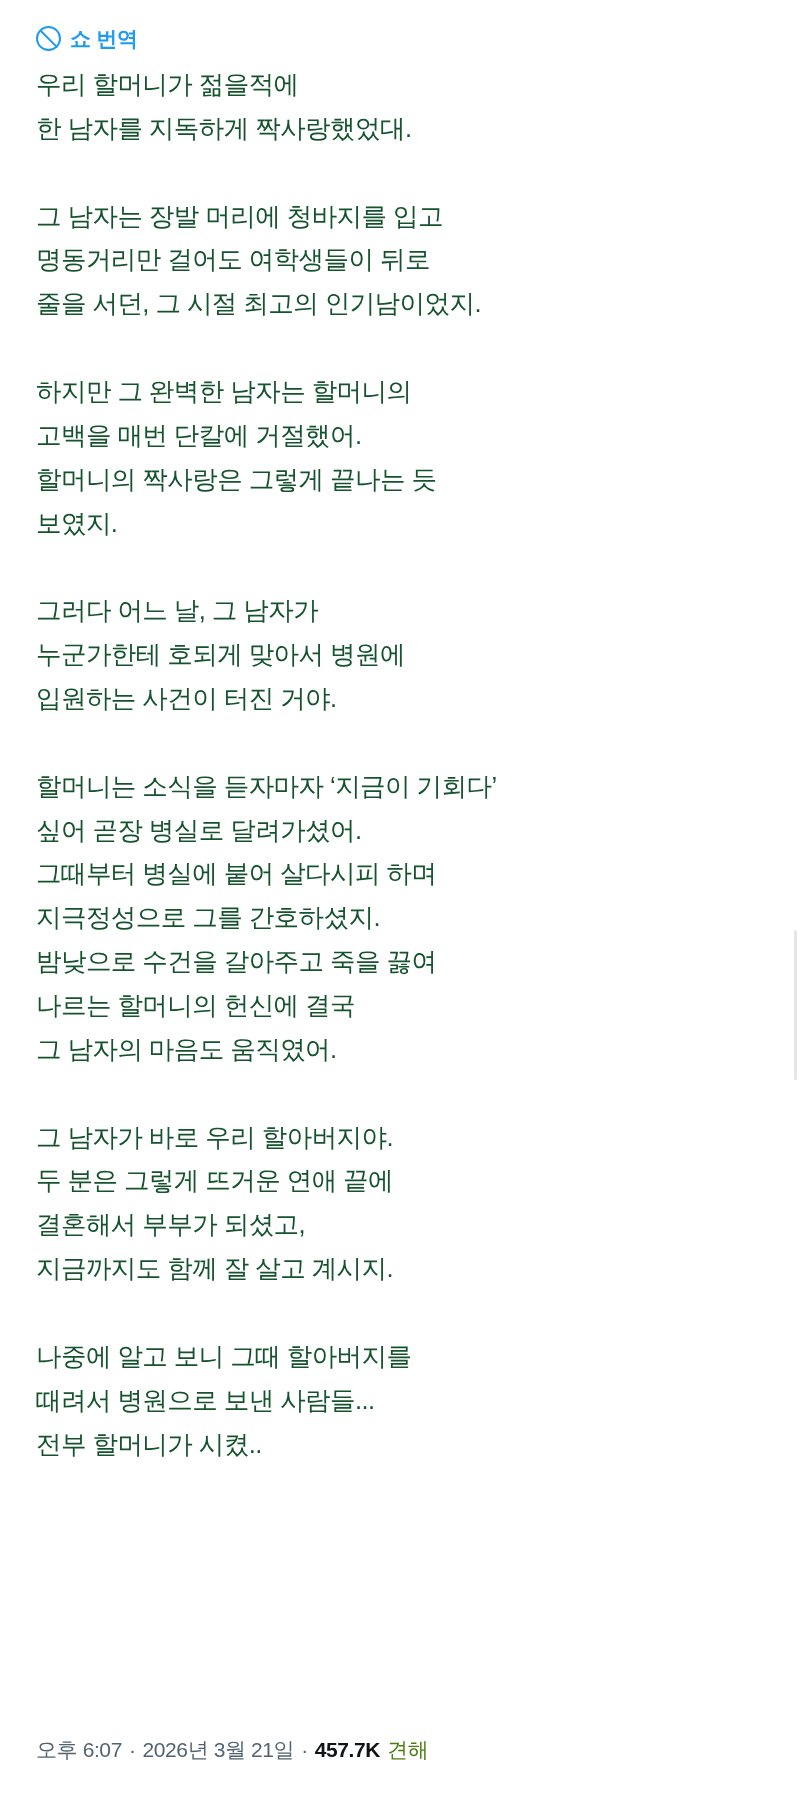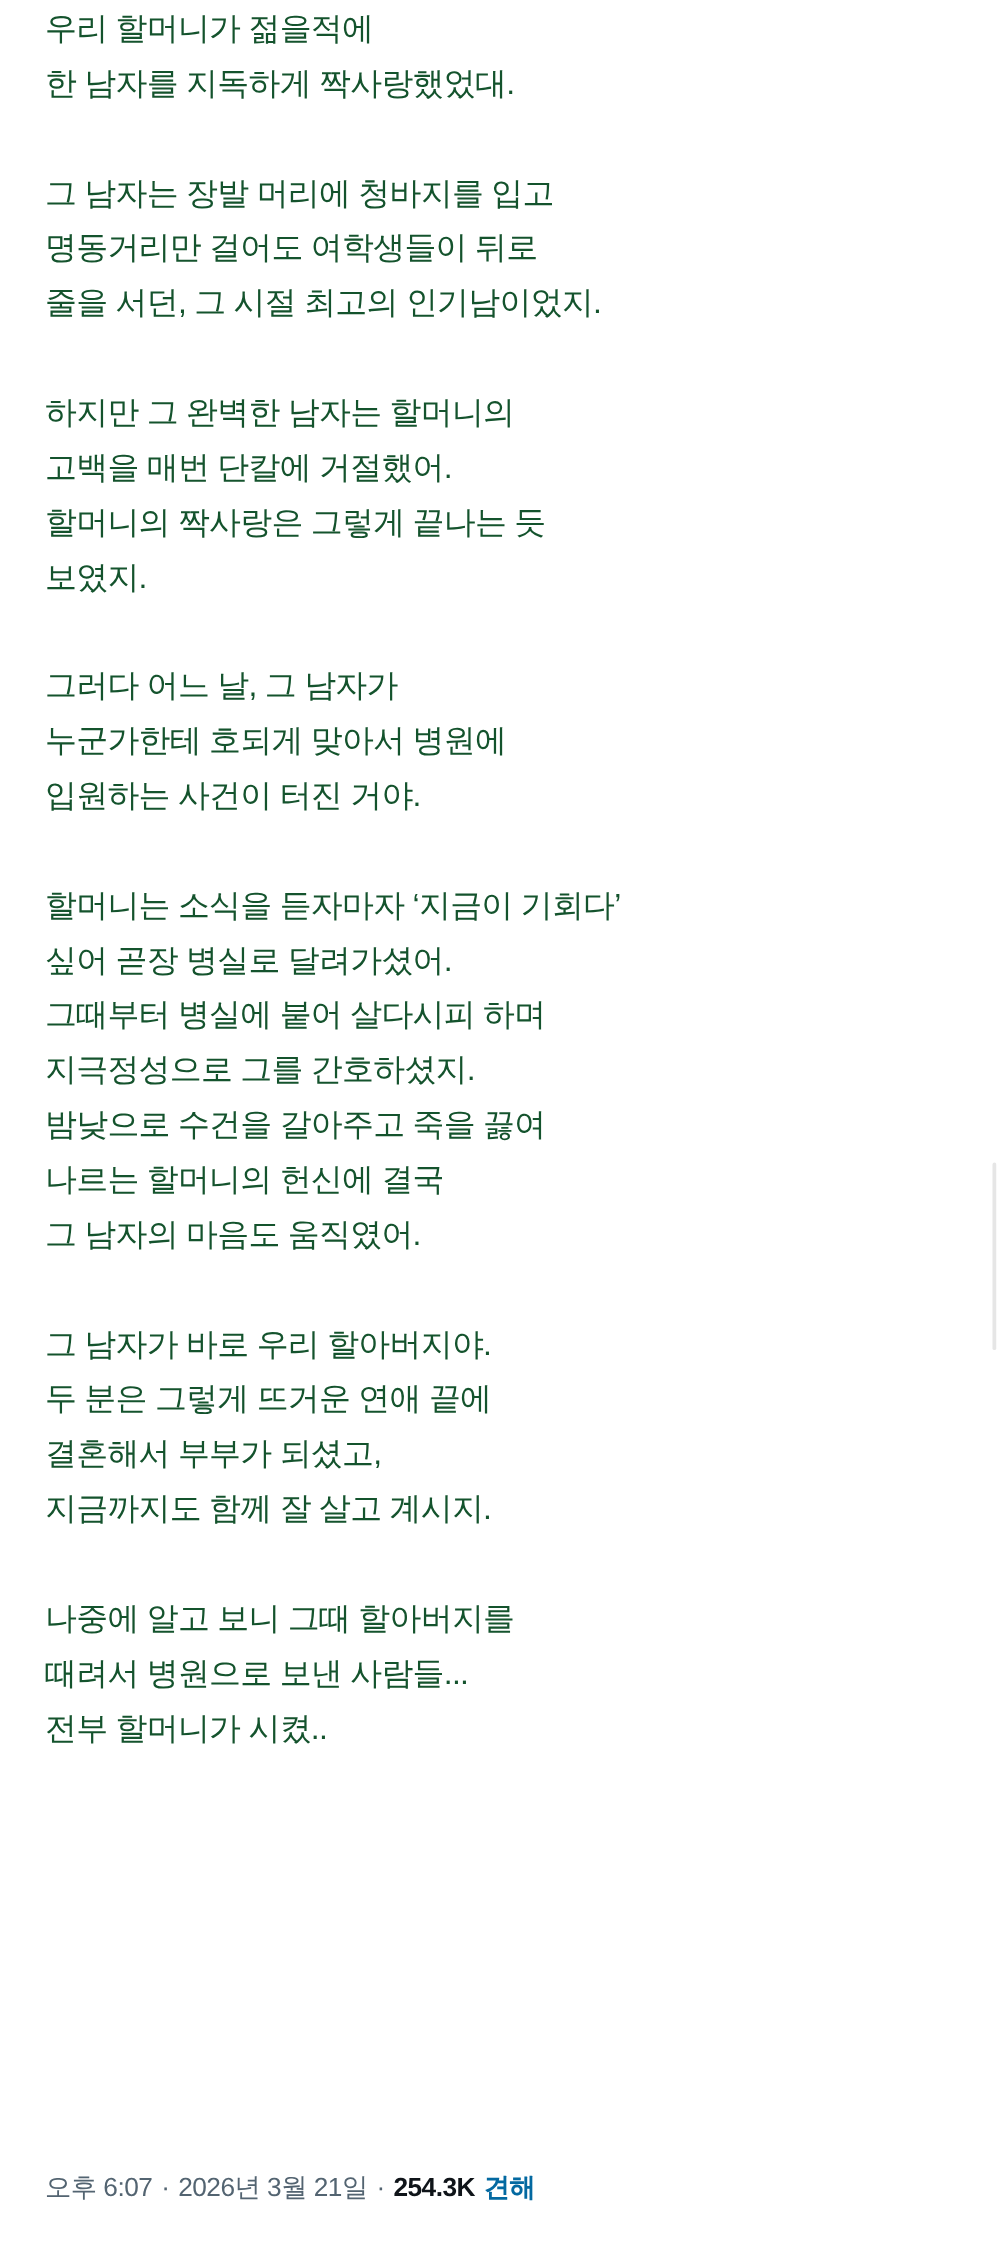--- a/index.html
+++ b/index.html
@@ -99,23 +99,22 @@
   }
   .meta .sep {
     padding: 0 7px;
     color: #536471;
   }
   .meta .views-count {
     font-weight: 700;
     color: #0f1419;
   }
   .meta .views-word {
-    color: #0369a1;
+    color: #4d7c0f;
     margin-left: 7px;
-    font-weight: bold;
   }
 
   
   .scroll-hint {
     position: absolute;
     right: 3px;
     top: 930px;
     width: 3px;
     height: 150px;
     background: #e6e6e6;
@@ -123,20 +122,24 @@
   }
 </style>
 </head>
 <body>
 
 <div class="post">
 
   <div class="edge-left"></div>
   <div class="edge-right"></div>
 
+  <div class="translate-row">
+    <span class="translate-icon"></span>
+    <span class="translate-label">쇼 번역</span>
+  </div>
 
   <div class="post-body">우리 할머니가 젊을적에
 한 남자를 지독하게 짝사랑했었대.
 
 그 남자는 장발 머리에 청바지를 입고
 명동거리만 걸어도 여학생들이 뒤로
 줄을 서던, 그 시절 최고의 인기남이었지.
 
 하지만 그 완벽한 남자는 할머니의
 고백을 매번 단칼에 거절했어.
@@ -164,17 +167,17 @@
 때려서 병원으로 보낸 사람들...
 전부 할머니가 시켰..</div>
 
   <div class="scroll-hint"></div>
 
   <div class="meta">
     <span>오후 6:07</span>
     <span class="sep">·</span>
     <span>2026년 3월 21일</span>
     <span class="sep">·</span>
-    <span class="views-count">254.3K</span>
+    <span class="views-count">457.7K</span>
     <span class="views-word">견해</span>
   </div>
 
 </div>
 
 </body></html>

